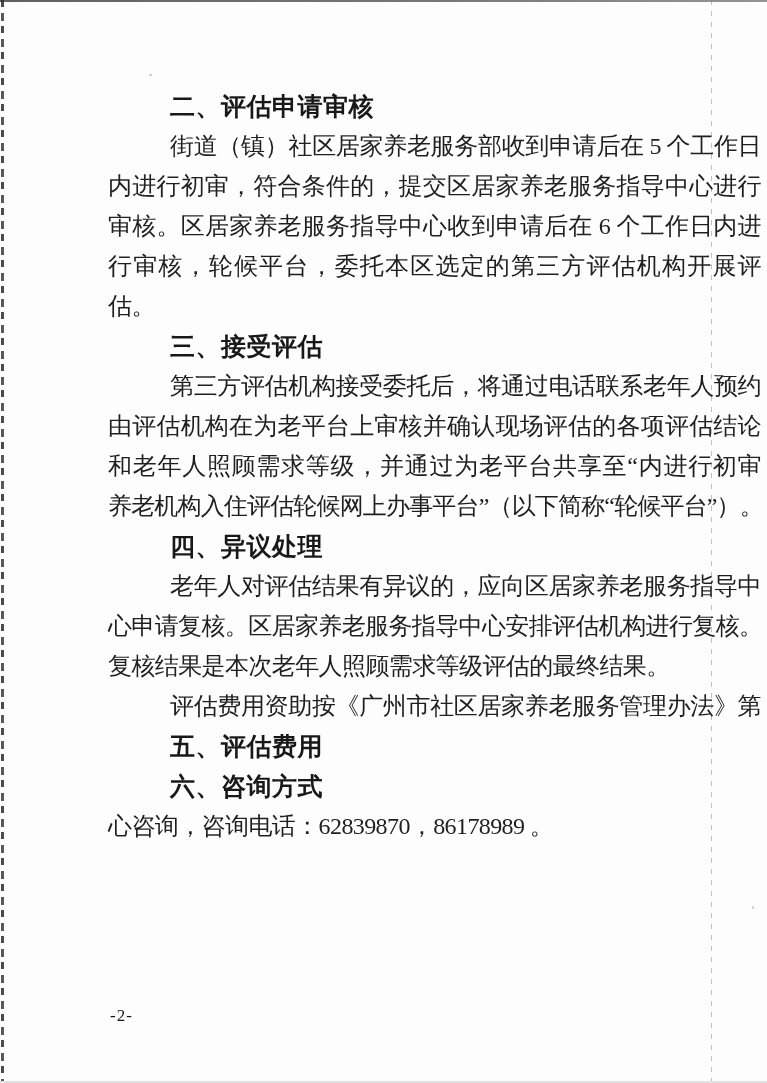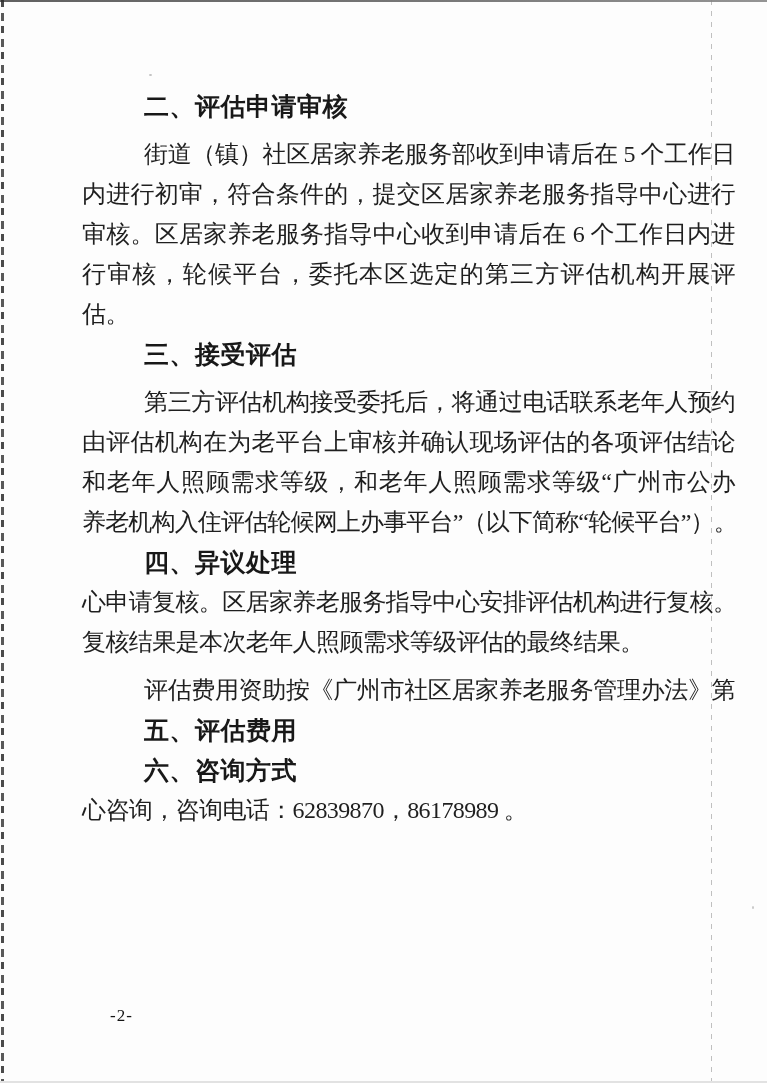--- a/index.html
+++ b/index.html
@@ -36,32 +36,32 @@
     background: #e2e2e2;
   }
   .scan-speck { position: absolute; background: #9a9a9a; border-radius: 50%; }
   .speck-a { left: 149px; top: 74px;  width: 3px; height: 2px; opacity: .6; }
   .speck-b { left: 752px; top: 906px; width: 2px; height: 3px; opacity: .55; }
   .speck-c { left: 303px; top: 112px; width: 2px; height: 2px; opacity: .35; }
 
   
   .content {
     position: absolute;
-    left: 82px; top: 86px; width: 653px;
+    left: 108px; top: 86px; width: 653px;
   }
   .line {
     font-size: 24px;
     line-height: 40px;
     height: 40px;
     letter-spacing: -0.6px;
     white-space: nowrap;
     text-align: left;
   }
   .fill  { white-space: normal; text-align: justify; text-align-last: justify; }
-  .first { text-indent: 62px; margin-top: 8px; }
+  .first { text-indent: 62px; }
   .t1 { letter-spacing: -2.0px; }
   .t2 { letter-spacing: -2.8px; }
   .h {
     font-family: "Liberation Sans", "DejaVu Sans", sans-serif;
     font-weight: 700;
     font-size: 25px;
     text-indent: 62px;
     letter-spacing: 0.5px;
     color: #181818;
   }
@@ -90,23 +90,24 @@
   <div class="content">
     <div class="line h">二、评估申请审核</div>
     <div class="line first fill">街道（镇）社区居家养老服务部收到申请后在 5 个工作日</div>
     <div class="line fill">内进行初审，符合条件的，提交区居家养老服务指导中心进行</div>
     <div class="line fill">审核。区居家养老服务指导中心收到申请后在 6 个工作日内进</div>
     <div class="line fill">行审核，轮候平台，委托本区选定的第三方评估机构开展评</div>
     <div class="line">估。</div>
     <div class="line h">三、接受评估</div>
     <div class="line first fill">第三方评估机构接受委托后，将通过电话联系老年人预约</div>
     <div class="line fill">由评估机构在为老平台上审核并确认现场评估的各项评估结论</div>
-    <div class="line fill">和老年人照顾需求等级，和老年人照顾需求等级“广州市公办</div>
+    <div class="line fill">和老年人照顾需求等级，并通过为老平台共享至“内进行初审</div>
     <div class="line fill t2">养老机构入住评估轮候网上办事平台”（以下简称“轮候平台”）。</div>
     <div class="line h">四、异议处理</div>
+    <div class="line first fill">老年人对评估结果有异议的，应向区居家养老服务指导中</div>
     <div class="line fill t1">心申请复核。区居家养老服务指导中心安排评估机构进行复核。</div>
     <div class="line">复核结果是本次老年人照顾需求等级评估的最终结果。</div>
     <div class="line first fill">评估费用资助按《广州市社区居家养老服务管理办法》第</div>
     <div class="line h">五、评估费用</div>
     <div class="line h">六、咨询方式</div>
     <div class="line">心咨询，咨询电话：62839870，86178989 。</div>
   </div>
 
   <div class="page-number">-2-</div>
 

